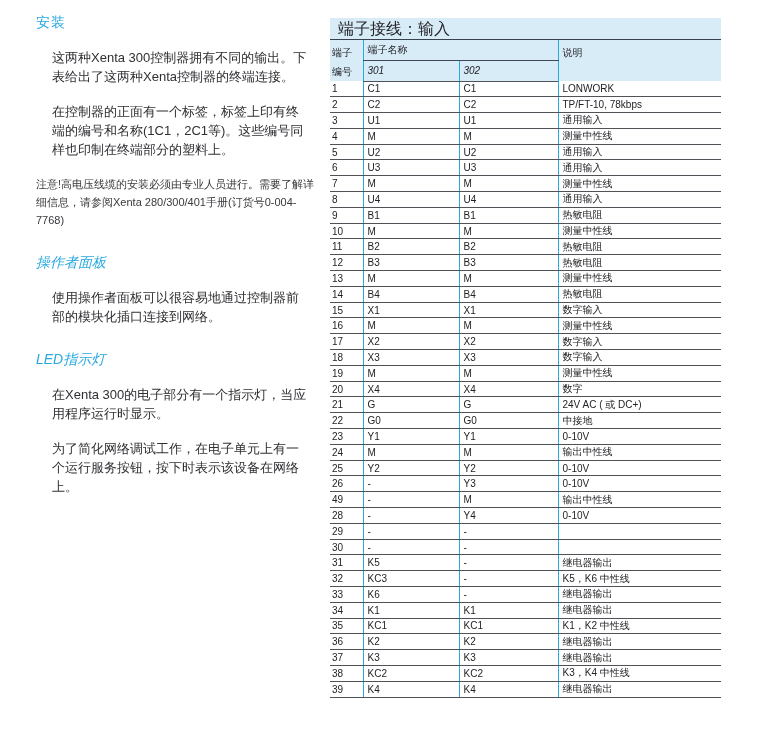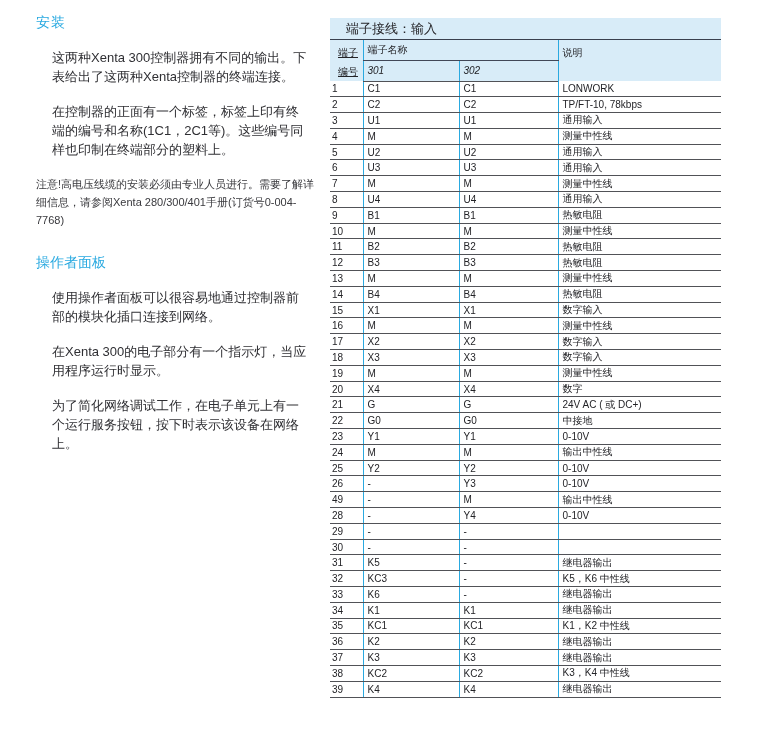--- a/index.html
+++ b/index.html
@@ -24,20 +24,21 @@
     font-size: 14px;
     font-weight: 500;
     margin: 0 0 6px 0;
     letter-spacing: 1px;
   }
   .h-sub {
     color: #29a9e0;
     font-size: 14px;
     font-weight: 500;
     margin: 25px 0 6px 0;
+    font-style: italic;
   }
   .body-text {
     font-size: 13px;
     line-height: 19px;
     margin: 16px;
   }
   .note-text {
     font-size: 11px;
     line-height: 18px;
     margin: 13px 0 0 0;
@@ -47,22 +48,22 @@
   
   .table-wrap {
     position: absolute;
     left: 330px; top: 18px;
     width: 391px;
   }
   .table-title {
     background: #d8ecf8;
     height: 22px;
     line-height: 21px;
-    font-size: 13px;
-    padding-left: 16px;
+    font-size: 16px;
+    padding-left: 8px;
     color: #26262a;
     border-bottom: 1px solid #39404e;
   }
   table.terminal-table {
     border-collapse: collapse;
     width: 391px;
     table-layout: fixed;
     font-size: 10px;
     color: #232327;
   }
@@ -73,24 +74,23 @@
 
   .terminal-table th {
     background: #d8ecf8;
     font-weight: normal;
     text-align: left;
     padding: 0 0 0 4px;
     vertical-align: middle;
   }
   th.row-head {
     vertical-align: top;
-    padding-left: 8px;
+    padding-left: 2px;
     padding-top: 3px;
     line-height: 19px;
-    text-decoration: underline;
   }
   th.name-group { height: 20px; border-bottom: 1px solid #414757; margin-top: 20px; }
   th.desc-head  { vertical-align: top; padding-top: 3px; line-height: 19px; margin-top: 12px; }
   th.sub-head   { height: 21px; border-bottom: 1px solid #515257; font-style: italic; }
 
   .vline { border-left: 1px solid #2aa9e0; }
 
   .terminal-table td {
     height: 15.8px;
     padding: 0 0 0 4px;
@@ -107,20 +107,21 @@
 
 <div class="left-col">
   <h1 class="h-main">安装</h1>
   <p class="body-text">这两种Xenta 300控制器拥有不同的输出。下表给出了这两种Xenta控制器的终端连接。</p>
   <p class="body-text">在控制器的正面有一个标签，标签上印有终端的编号和名称(1C1，2C1等)。这些编号同样也印制在终端部分的塑料上。</p>
   <p class="note-text">注意!高电压线缆的安装必须由专业人员进行。需要了解详细信息，请参阅Xenta 280/300/401手册(订货号0-004-7768)</p>
 
   <h2 class="h-sub">操作者面板</h2>
   <p class="body-text">使用操作者面板可以很容易地通过控制器前部的模块化插口连接到网络。</p>
 
+  <h2 class="h-sub">LED指示灯</h2>
   <p class="body-text">在Xenta 300的电子部分有一个指示灯，当应用程序运行时显示。</p>
 
   <p class="body-text">为了简化网络调试工作，在电子单元上有一个运行服务按钮，按下时表示该设备在网络上。</p>
 </div>
 
 <div class="table-wrap">
   <div class="table-title">端子接线：输入</div>
   <table class="terminal-table">
     <colgroup>
       <col class="c1">

